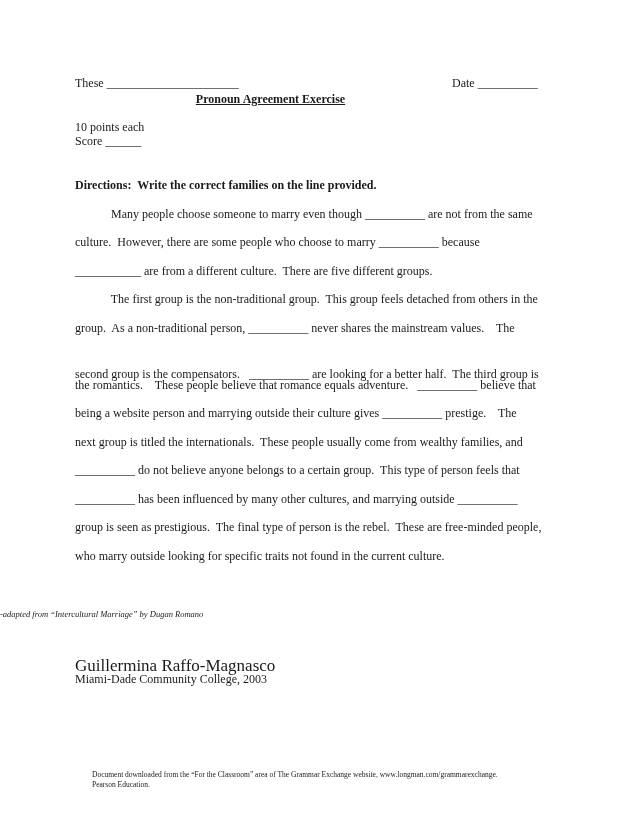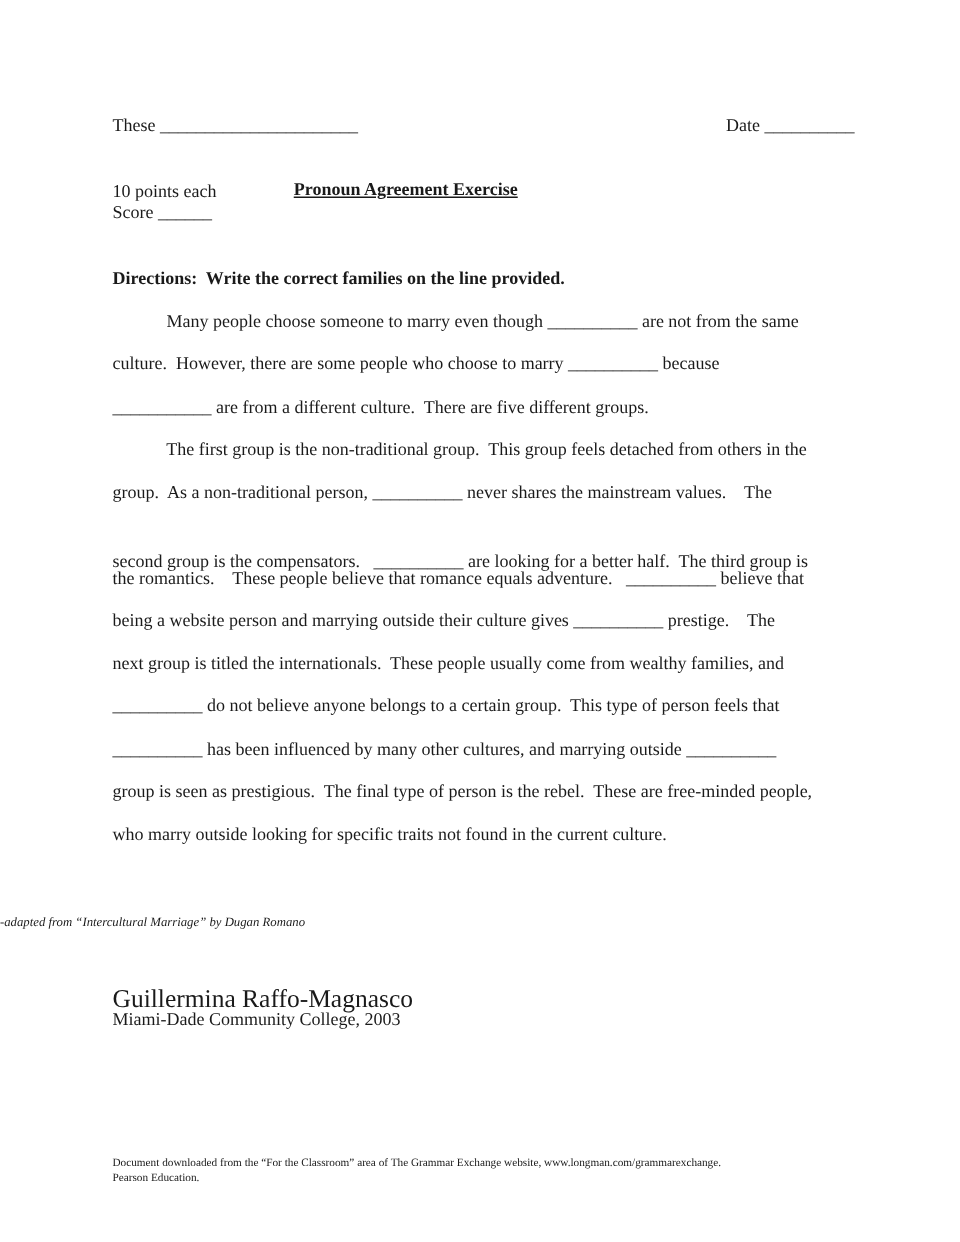--- a/index.html
+++ b/index.html
@@ -1,22 +1,22 @@
 <!DOCTYPE html>
 <html><head>
 <meta charset="utf-8">
 <style>
   html,body{margin:0;padding:0;background:#fff;}
   body{width:640px;height:828px;position:relative;overflow:hidden;font-family:"Liberation Serif","DejaVu Serif",serif;color:#1a1a1a;}
   .ln{position:absolute;left:75px;white-space:pre;font-size:12px;line-height:14px;}
-  .title{position:absolute;left:0;width:541px;text-align:center;top:119px;font-size:12px;font-weight:bold;text-decoration:underline;}
+  .title{position:absolute;left:0;width:541px;text-align:center;top:92px;font-size:12px;font-weight:bold;text-decoration:underline;}
   .bold{font-weight:bold;}
-  .right{position:absolute;left:452px;margin-left:32px;}
+  .right{position:absolute;left:452px;}
   .src{position:absolute;left:0;width:566px;font-style:italic;font-size:8.5px;top:609px;}
-  .foot{position:absolute;left:64px;font-size:7.5px;line-height:10px;white-space:pre;padding-left:11px;}
+  .foot{position:absolute;left:81px;font-size:7.5px;line-height:10px;white-space:pre;padding-left:11px;}
 </style>
 </head>
 <body>
 
 <div class="ln" style="top:76px">These ______________________</div>
 <div class="ln right" style="top:76px;left:452px">Date __________</div>
 
 <div class="title">Pronoun Agreement Exercise</div>
 <div class="ln" style="top:120px">10 points each</div>
 <div class="ln" style="top:134px">Score ______</div>

